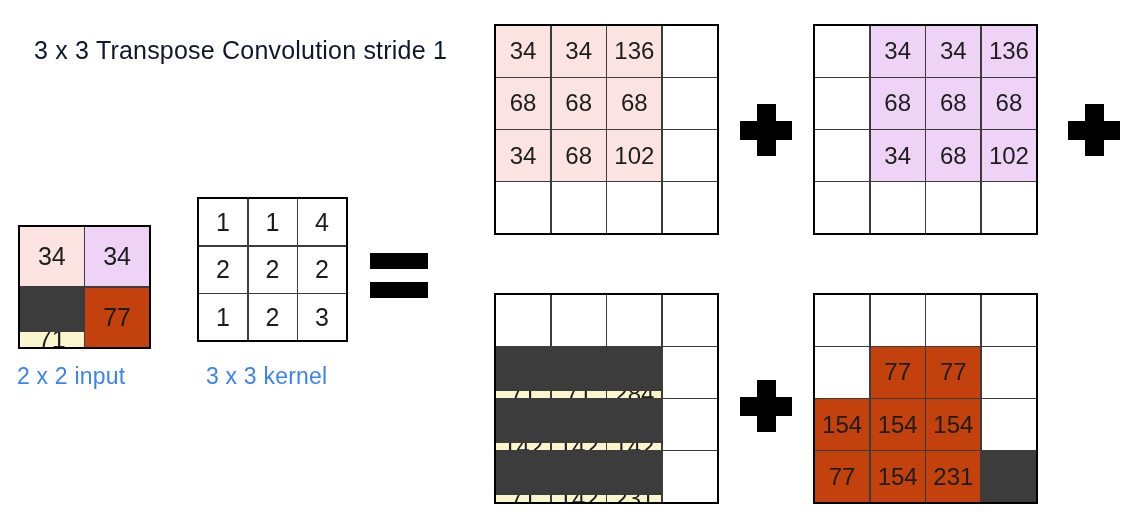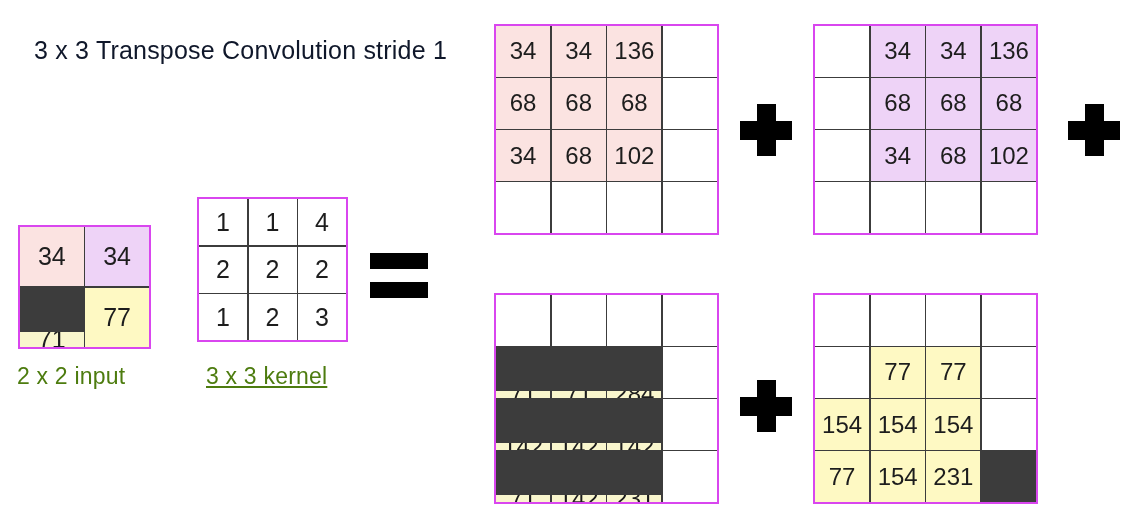--- a/index.html
+++ b/index.html
@@ -21,33 +21,33 @@
     top: 36px;
     font-size: 25px;
     color: #0f172a;
     white-space: nowrap;
     letter-spacing: 0.2px;
   }
 
   .caption {
     position: absolute;
     font-size: 23px;
-    color: #4d7c0f;
+    color: #3b82f6;
     white-space: nowrap;
     letter-spacing: 0.2px;
   }
   .caption-input  { left: 17px;  top: 363px; }
-  .caption-kernel { left: 206px; top: 363px; text-decoration: underline; }
+  .caption-kernel { left: 206px; top: 363px; }
 
   
   .grid {
     position: absolute;
     display: grid;
     background: #3c3c3c;
-    border: 2px solid #d946ef;
+    border: 2px solid #000000;
     box-sizing: border-box;
     gap: 1.5px;
   }
   .cell {
     background: #ffffff;
     display: flex;
     align-items: center;
     justify-content: center;
     font-size: 25px;
     color: #1d1d1d;
@@ -83,21 +83,21 @@
   #out-tl { left: 494px; top: 24px; }
   #out-tr { left: 813px; top: 24px; }
   #out-bl { left: 494px; top: 293px; }
   #out-br { left: 813px; top: 293px; }
   .out-grid .cell { font-size: 24px; }
 
   
   .c-pink     { background: #fbe3e1; }
   .c-purple   { background: #eed3f7; }
   .c-yellow   { background: #f9f6cd; margin-top: 44px; }
-  .c-lavender { background: #fef9c3; }
+  .c-lavender { background: #c2410c; }
   .c-white    { background: #ffffff; }
 
   
   .op {
     position: absolute;
     color: #000000;
   }
   
   .plus { width: 52px; height: 52px; }
   .plus::before, .plus::after {

